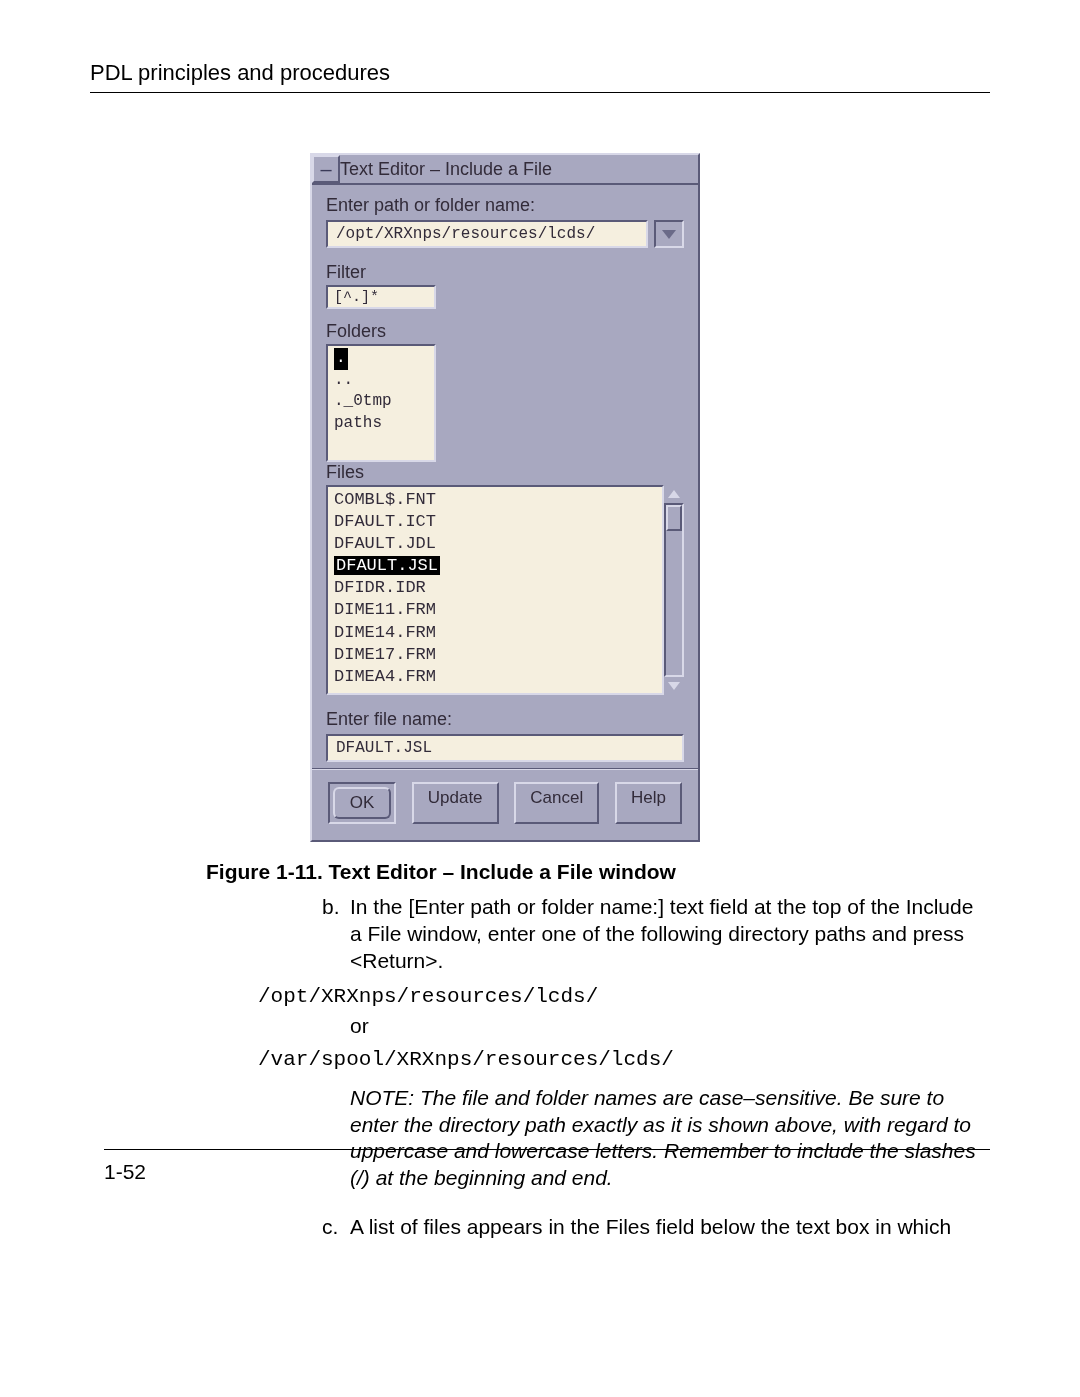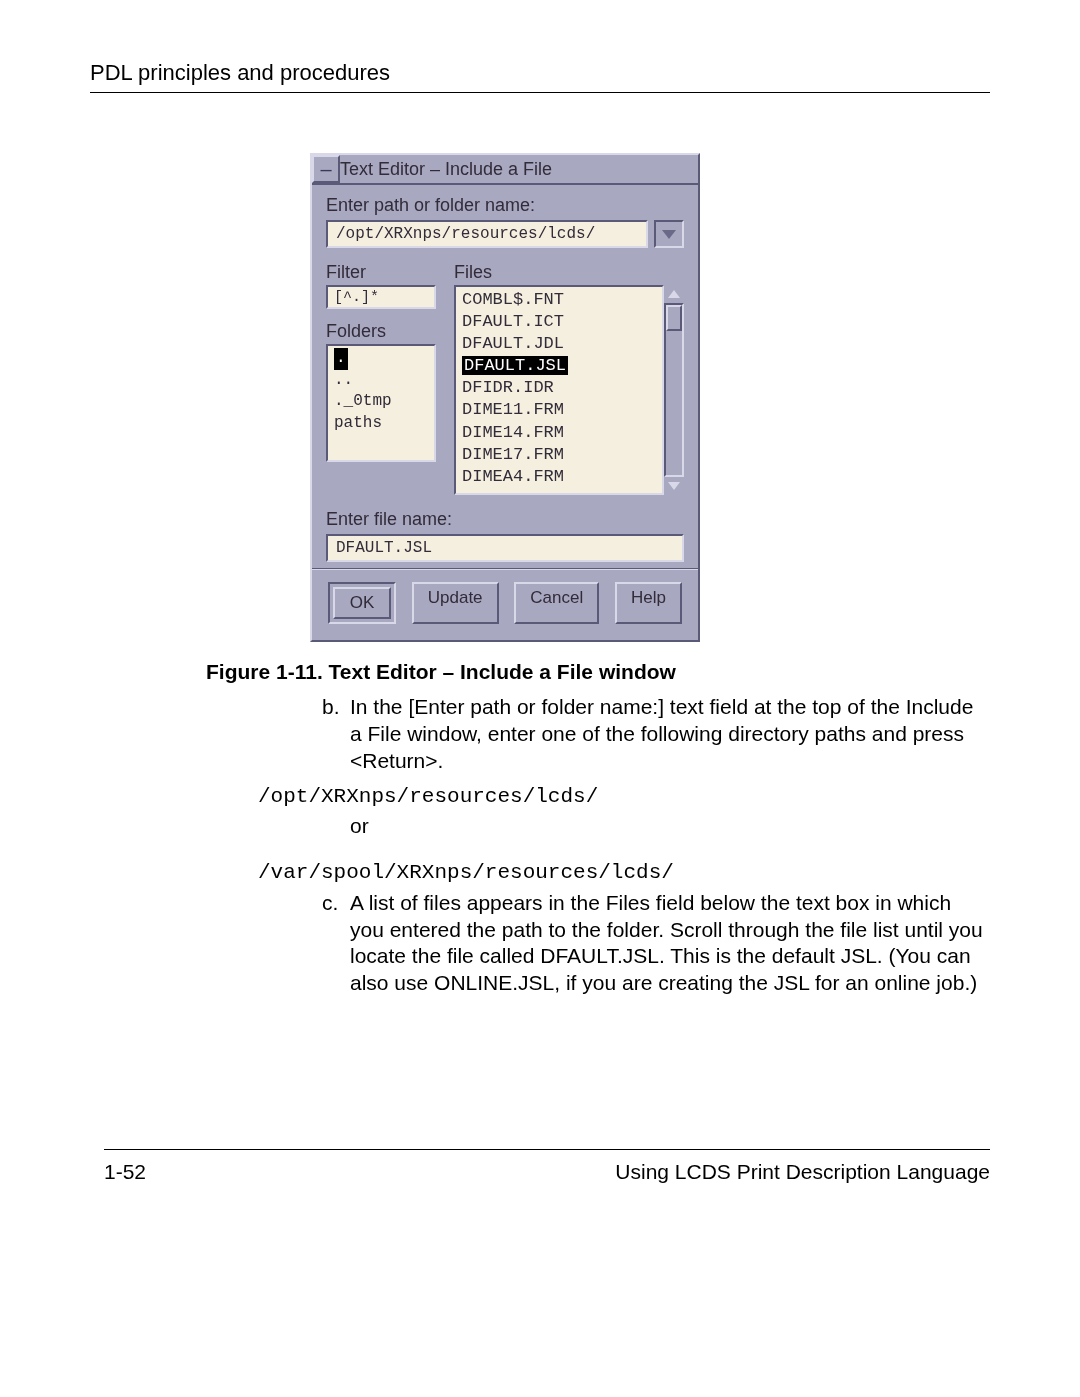--- a/index.html
+++ b/index.html
@@ -114,22 +114,22 @@
     justify-content: center;
   }
   .tri-down {
     width: 0; height: 0;
     border-left: 7px solid transparent;
     border-right: 7px solid transparent;
     border-top: 9px solid #6a6a88;
   }
   .columns {
     display: flex;
-    gap: 18px;
     margin-bottom: 14px;
+    flex-direction: column;
   }
   .col-left { width: 110px; }
   .col-right { flex: 1; }
   .col-label {
     font-size: 18px;
     color: #322b39;
     margin-bottom: 2px;
   }
   .filter-box {
     padding: 2px 6px;
@@ -219,21 +219,21 @@
   .motif-btn {
     padding: 4px 14px;
     font-size: 17px;
     color: #322b39;
     min-width: 60px;
     text-align: center;
   }
   .default-wrap {
     padding: 3px;
   }
-  .default-wrap .motif-btn { min-width: 58px; }
+  .default-wrap .motif-btn { min-width: 58px; border-radius: 6px; }
 
   .figure-caption {
     margin-left: 116px;
     font-weight: bold;
     font-size: 21px;
     margin-bottom: 10px;
   }
   .body-block {
     margin-left: 260px;
     font-size: 21px;
@@ -247,21 +247,21 @@
   }
   .mono-path {
     font-family: "Courier New", monospace;
     font-size: 21px;
     margin-left: 168px;
     margin-bottom: 6px;
   }
   .or-line {
     margin-left: 260px;
     font-size: 21px;
-    margin-bottom: 23px;
+    margin-bottom: 10px;
   }
   .note-block {
     margin-left: 260px;
     font-size: 21px;
     font-style: italic;
     line-height: 1.28;
     margin-top: 14px;
     margin-bottom: 22px;
   }
   .footer-area {
@@ -360,22 +360,22 @@
   <div class="figure-caption">Figure 1-11.  Text Editor – Include a File window</div>
 
   <div class="body-block">
     <span class="letter">b.</span><span>In the [Enter path or folder name:] text field at the top of the Include a File window, enter one of the following directory paths and press &lt;Return&gt;.</span>
   </div>
 
   <div class="mono-path">/opt/XRXnps/resources/lcds/</div>
   <div class="or-line">or</div>
   <div class="mono-path">/var/spool/XRXnps/resources/lcds/</div>
 
+  <div class="note-block">NOTE:  The file and folder names are case–sensitive. Be sure to enter the directory path exactly as it is shown above, with regard to uppercase and lowercase letters. Remember to include the slashes (/) at the beginning and end.</div>
 
   <div class="body-block">
     <span class="letter">c.</span><span>A list of files appears in the Files field below the text box in which you entered the path to the folder. Scroll through the file list until you locate the file called DFAULT.JSL. This is the default JSL. (You can also use ONLINE.JSL, if you are creating the JSL for an online job.)</span>
   </div>
 
   <div class="footer-area">
     <span>1-52</span>
-    <span>Using LCDS Print Description Language</span>
   </div>
 </div>
 
 </body></html>

